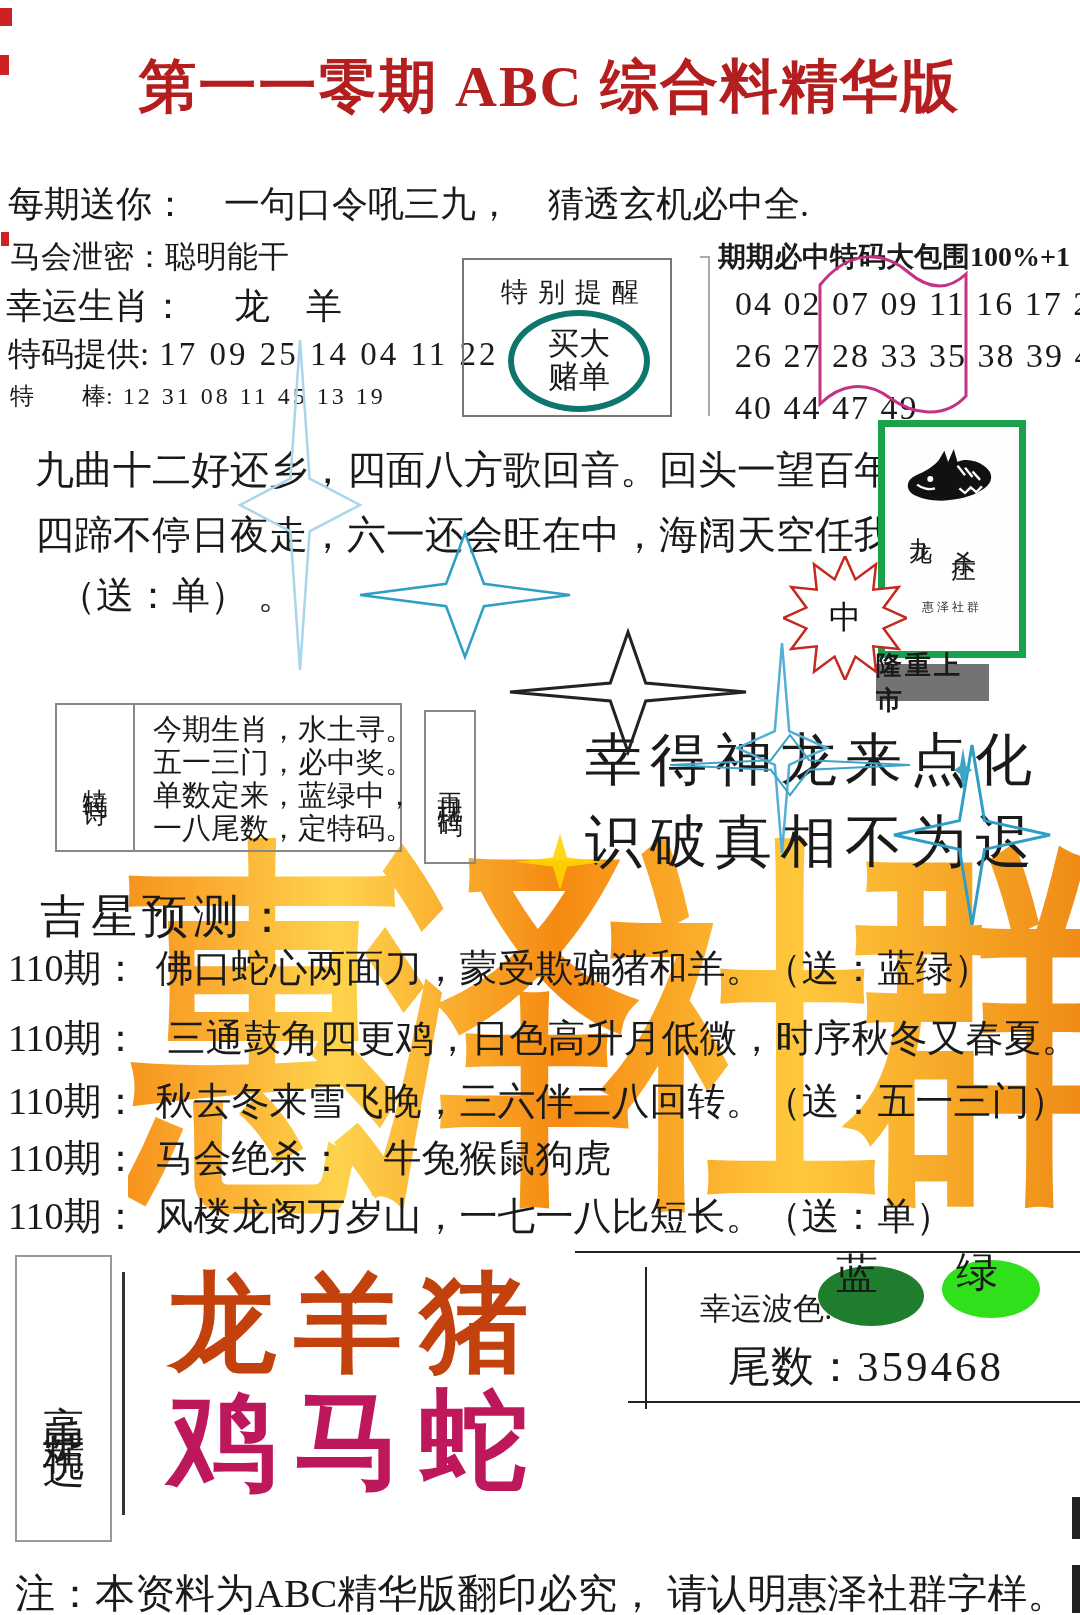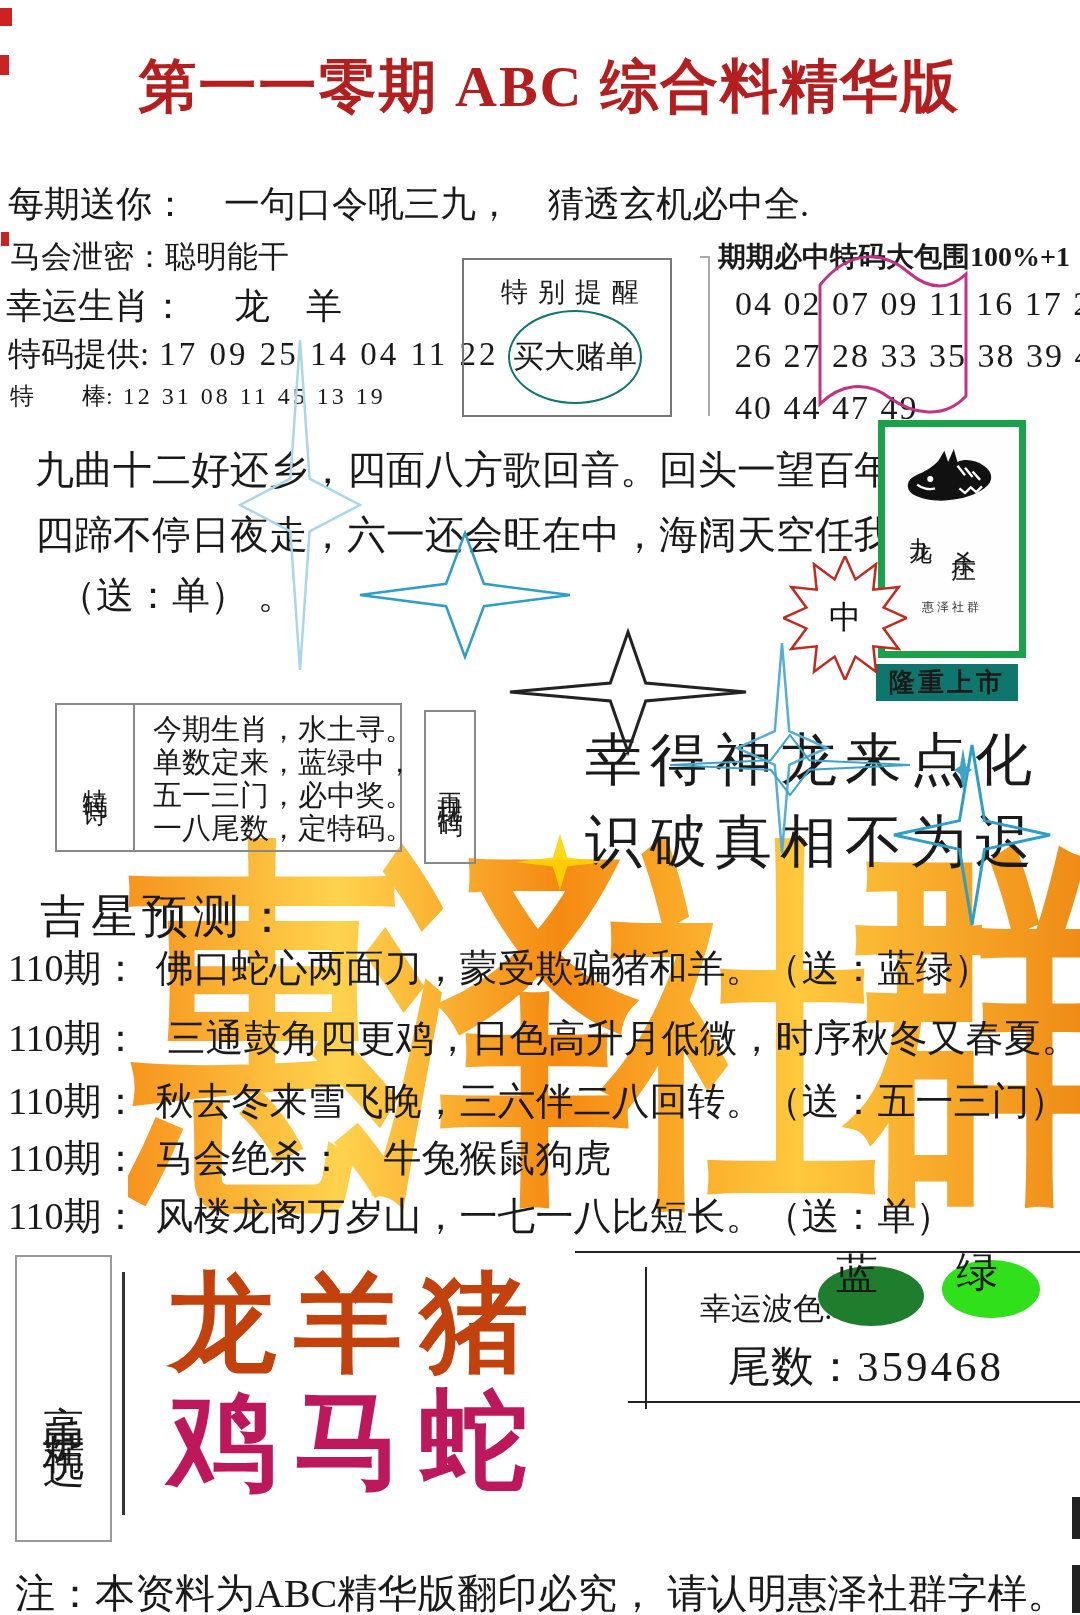--- a/index.html
+++ b/index.html
@@ -37,22 +37,22 @@
   </div>
   <div class="abs z2 nowrap" style="left:8px;top:332px;font-size:33px;">
     <span>特码提供:</span><span style="margin-left:10px;letter-spacing:3px;">17 09 25 14 04 11 22</span>
   </div>
   <div class="abs z2 nowrap" style="left:10px;top:380px;font-size:24px;">
     <span>特　　棒:</span><span style="margin-left:10px;letter-spacing:3px;">12 31 08 11 45 13 19</span>
   </div>
 
   <div class="abs z2" style="left:462px;top:258px;width:206px;height:155px;border:2px solid #777;">
     <div style="text-align:center;margin-top:14px;font-size:27px;letter-spacing:10px;padding-left:16px;">特别提醒</div>
-    <div style="position:absolute;left:44px;top:50px;width:130px;height:90px;border:2px solid #0f766e;border-radius:50%;
-                display:flex;flex-direction:row;align-items:center;justify-content:center;line-height:1.05;font-size:31px;">
+    <div style="position:absolute;left:44px;top:50px;width:130px;height:90px;border:6px solid #0f766e;border-radius:50%;
+                display:flex;flex-direction:column;align-items:center;justify-content:center;line-height:1.05;font-size:31px;">
       <span>买大</span>
       <span>赌单</span>
     </div>
   </div>
 
   <div class="abs z2" style="left:700px;top:256px;width:8px;height:158px;border-top:2px solid #aaa;border-right:2px solid #aaa;"></div>
 
   <div class="abs z2 nowrap" style="left:718px;top:238px;font-size:28px;font-weight:bold;">期期必中特码大包围100%+1</div>
   <div class="abs z2 nowrap" style="left:735px;top:285px;font-size:34px;letter-spacing:2px;">04 02 07 09 11 16 17 22 25</div>
   <div class="abs z2 nowrap" style="left:735px;top:337px;font-size:34px;letter-spacing:2px;">26 27 28 33 35 38 39 41 46</div>
@@ -69,37 +69,37 @@
       <circle cx="29" cy="34" r="3.2" fill="#fff"></circle>
       <path d="M15,40 C20,44 28,46 34,44" stroke="#fff" stroke-width="2.5" fill="none"></path>
       <path d="M58,20 L66,30 M66,22 L74,32 M74,26 L82,35" stroke="#fff" stroke-width="2.5"></path>
       <path d="M60,44 L66,49 L72,43 L78,48 L84,42" stroke="#fff" stroke-width="2.5" fill="none"></path>
     </svg>
     <div class="vtext" style="position:absolute;left:20px;top:92px;font-size:23px;letter-spacing:4px;">九龙</div>
     <div class="vtext" style="position:absolute;left:62px;top:104px;font-size:25px;letter-spacing:5px;">杀庄</div>
     <div style="position:absolute;left:0;top:172px;width:134px;text-align:center;font-size:12px;letter-spacing:3px;color:#333;">惠泽社群</div>
   </div>
 
-  <div class="abs z2" style="left:876px;top:664px;width:142px;height:37px;background:#0f766e;display:flex;align-items:center;justify-content:center;font-size:26px;font-weight:bold;letter-spacing:3px;text-align:center;">隆重上市</div>
+  <div class="abs z2" style="left:876px;top:664px;width:113px;height:37px;background:#737373;display:flex;align-items:center;justify-content:center;font-size:26px;font-weight:bold;letter-spacing:3px;">隆重上市</div>
 
   <div class="abs" style="left:783px;top:556px;width:124px;height:124px;z-index:4;">
     <svg width="124" height="124" viewBox="0 0 124 124">
       <polygon points="124,62 100.6,72.4 115.7,93 90.3,90.3 93,115.7 72.4,100.6 62,124 51.6,100.6 31,115.7 33.7,90.3 8.3,93 23.4,72.4 0,62 23.4,51.6 8.3,31 33.7,33.7 31,8.3 51.6,23.4 62,0 72.4,23.4 93,8.3 90.3,33.7 115.7,31 100.6,51.6" fill="#ffffff" stroke="#c4281e" stroke-width="2.5"></polygon>
     </svg>
     <div class="burst-label">中</div>
   </div>
 
   <div class="abs z2" style="left:55px;top:703px;width:343px;height:145px;border:2px solid #888;">
     <div style="position:absolute;left:0;top:0;width:76px;height:100%;border-right:2px solid #888;display:flex;align-items:center;justify-content:center;">
       <span class="vtext" style="font-size:25px;letter-spacing:6px;">特码诗</span>
     </div>
     <div style="position:absolute;left:96px;top:8px;font-size:29px;line-height:33px;white-space:nowrap;">
       <div>今期生肖，水土寻。</div>
+      <div>五一三门，必中奖。</div>
       <div>单数定来，蓝绿中，</div>
-      <div>五一三门，必中奖。</div>
       <div>一八尾数，定特码。</div>
     </div>
   </div>
 
   <div class="abs z2" style="left:424px;top:710px;width:48px;height:150px;border:2px solid #888;display:flex;align-items:center;justify-content:center;">
     <span class="vtext" style="font-size:25px;letter-spacing:7px;">再现特码</span>
   </div>
 
   <div class="abs z2 nowrap" style="left:585px;top:722px;font-size:57px;letter-spacing:8px;">幸得神龙来点化</div>
   <div class="abs z2 nowrap" style="left:585px;top:804px;font-size:57px;letter-spacing:8px;">识破真相不为迟</div>

